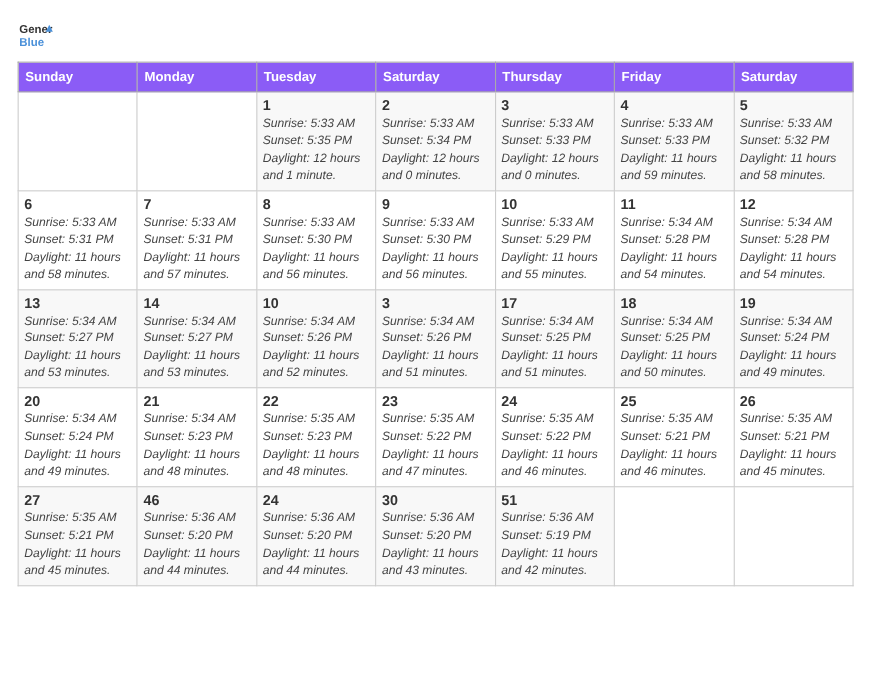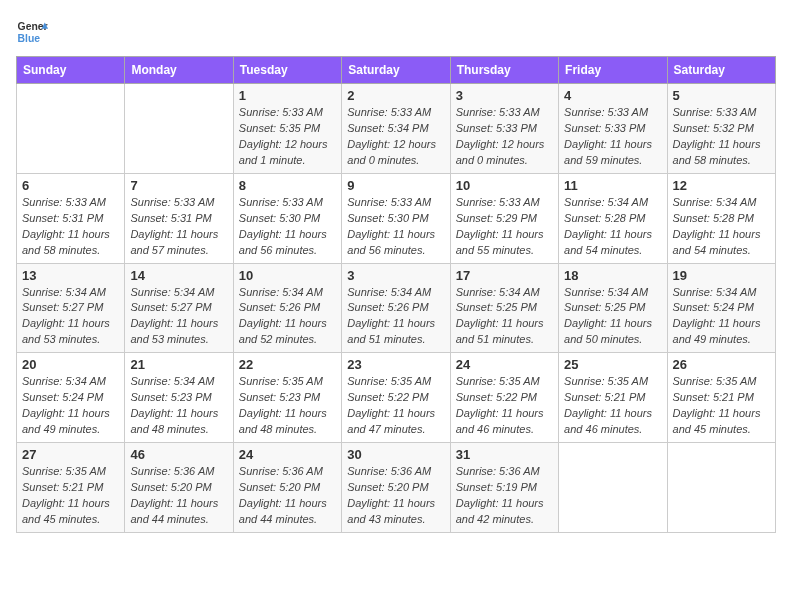--- a/index.html
+++ b/index.html
@@ -234,20 +234,20 @@
         </td>
         <td>
           <span class="day-number">24</span>
           <div class="day-info">Sunrise: 5:36 AM<br>Sunset: 5:20 PM<br>Daylight: 11 hours and 44 minutes.</div>
         </td>
         <td>
           <span class="day-number">30</span>
           <div class="day-info">Sunrise: 5:36 AM<br>Sunset: 5:20 PM<br>Daylight: 11 hours and 43 minutes.</div>
         </td>
         <td>
-          <span class="day-number">31</span>
+          <span class="day-number">51</span>
           <div class="day-info">Sunrise: 5:36 AM<br>Sunset: 5:19 PM<br>Daylight: 11 hours and 42 minutes.</div>
         </td>
         <td class="empty-cell"></td>
         <td class="empty-cell"></td>
       </tr>
     </tbody>
 </table>
 
 </body></html>

